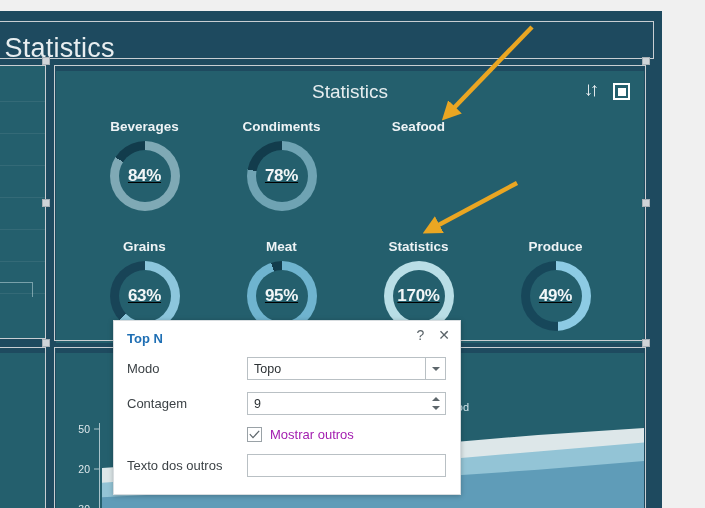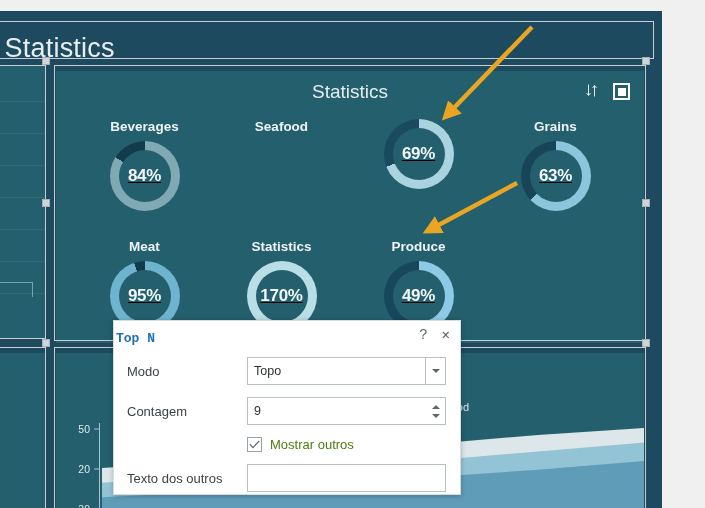--- a/index.html
+++ b/index.html
@@ -242,23 +242,22 @@
     left: 113px; top: 320px;
     width: 348px; height: 175px;
     background: #ffffff;
     border: 1px solid #d8dde0;
     box-shadow: 0 1px 5px rgba(0,0,0,.25);
     box-sizing: border-box;
   }
   .dialog-head {
     position: relative;
     height: 30px;
-    padding: 8px 10px 0 2px;
-    box-sizing: border-box;
-    font-family: Liberation Mono, monospace;
+    padding: 8px 10px 0 13px;
+    box-sizing: border-box;
   }
   .dialog-title {
     color: #1f6fb4;
     font-size: 13px;
     font-weight: bold;
   }
   .dialog-btns {
     position: absolute;
     right: 10px; top: 7px;
     display: flex;
@@ -276,21 +275,21 @@
     margin-bottom: 12px;
   }
   .form-label {
     width: 120px;
     color: #3c4246;
     font-size: 13px;
   }
   .field {
     position: relative;
     flex: 1;
-    height: 28px;
+    height: 23px;
     border: 1px solid #b9c0c4;
     background: #fff;
     box-sizing: border-box;
     display: flex;
     align-items: center;
   }
   .field input {
     border: 0;
     outline: 0;
     flex: 1;
@@ -349,21 +348,21 @@
     border: 1px solid #9aa2a7;
     box-sizing: border-box;
     margin-right: 8px;
     display: flex;
     align-items: center;
     justify-content: center;
     cursor: pointer;
     background: #fff;
   }
   .checkbox svg { display: block; }
-  .check-label { color: #4d7c0f; font-size: 13px; }
+  .check-label { color: #a21caf; font-size: 13px; }
 </style>
 </head>
 <body>
 
 <div id="app">
 
   <div class="canvas">
 
     <div class="title-band">
       <div class="page-title">es Statistics</div>
@@ -402,31 +401,34 @@
 
         <div class="gauge">
           <div class="gauge-label">Beverages</div>
           <div class="donut" id="donut0" style="background: conic-gradient(rgb(127, 169, 181) 0deg, rgb(127, 169, 181) 302.4deg, rgb(18, 60, 76) 302.4deg, rgb(18, 60, 76) 360deg);">
             <div class="hole">
                 <span class="val">84%</span>
               </div>
           </div>
         </div>
 
+        <div class="gauge">
+          <div class="gauge-label">Condiments</div>
+          <div class="donut" id="donut1" style="background: conic-gradient(rgb(111, 163, 179) 0deg, rgb(111, 163, 179) 280.8deg, rgb(18, 60, 76) 280.8deg, rgb(18, 60, 76) 360deg);">
+            <div class="hole">
+                <span class="val">78%</span>
+              </div>
+          </div>
+        </div>
 
         <div class="gauge">
           <div class="gauge-label">Seafood</div>
         </div>
 
         <div class="gauge">
-          <div class="donut" id="donut3" style="background: conic-gradient(rgb(169, 211, 222) 0deg, rgb(169, 211, 222) 248.4deg, rgb(26, 74, 93) 248.4deg, rgb(26, 74, 93) 360deg);">
-            <div class="hole">
-                <span class="val">69%</span>
-              </div>
-          </div>
         </div>
 
         <div class="gauge">
           <div class="gauge-label">Grains</div>
           <div class="donut" id="donut4" style="background: conic-gradient(rgb(140, 198, 220) 0deg, rgb(140, 198, 220) 226.8deg, rgb(24, 68, 87) 226.8deg, rgb(24, 68, 87) 360deg);">
             <div class="hole">
                 <span class="val">63%</span>
               </div>
           </div>
         </div>

